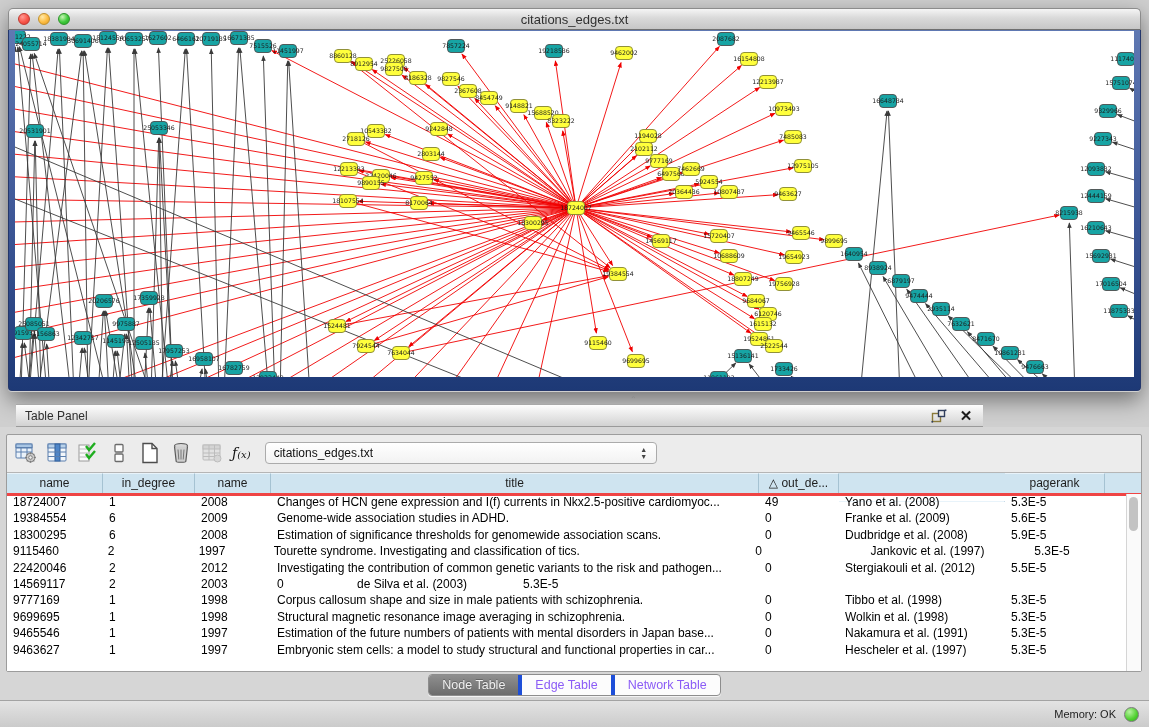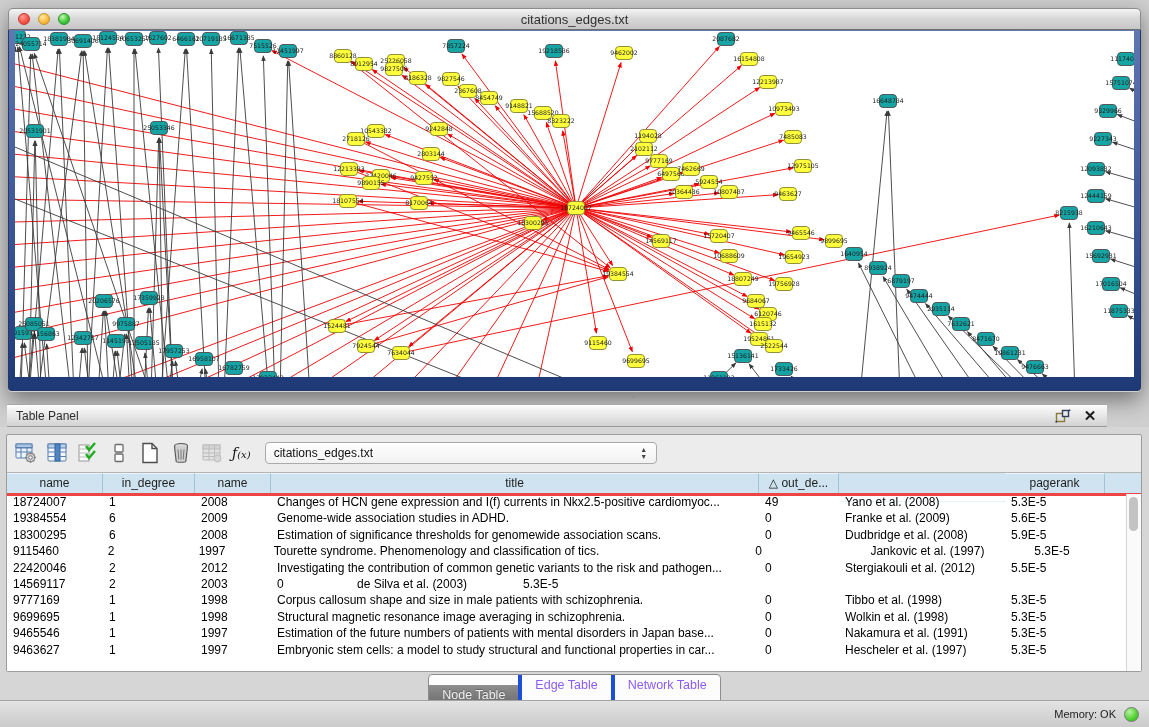--- a/index.html
+++ b/index.html
@@ -26,21 +26,21 @@
     border-radius:0 0 4px 4px;border:1px solid #24376b;border-top:none;}
   .canvas{width:1119px;height:346px;background:#ffffff;overflow:hidden;}
   .canvas svg{display:block;}
   .edge{stroke-width:.9;fill:none;}
   .edge.r{stroke:#f00000;}
   .edge.k{stroke:#3a3a3a;}
   .nlabel{font-family:"DejaVu Sans",sans-serif;font-size:6.2px;fill:#1c1c1c;text-anchor:middle;}
   
   .grip{position:absolute;left:630px;top:396px;width:10px;height:7px;color:#8a8a8a;font-size:8px;line-height:7px;}
   
-  .tp-header{position:absolute;left:7px;top:404px;width:1100px;height:23px;box-sizing:border-box;
+  .tp-header{position:absolute;left:16px;top:404px;width:967px;height:23px;box-sizing:border-box;
     background:linear-gradient(180deg,#fdfdfd,#d2d2d2);
     border-top:1px solid #a8a8a8;border-bottom:1px solid #9a9a9a;
     display:flex;align-items:center;}
   .tp-title{font-size:12px;color:#2e2e2e;margin-left:9px;flex:1;}
   .tp-float{width:16px;height:14px;margin-right:10px;cursor:default;}
   .tp-close{width:18px;font-size:15px;font-weight:bold;color:#1d1d1d;margin-right:8px;line-height:14px;text-align:center;cursor:default;}
   .tp-body{position:absolute;left:0;top:427px;width:1149px;height:273px;background:#d6d6d6;}
   .tp-inner{position:absolute;left:6px;top:7px;width:1136px;height:238px;box-sizing:border-box;
     border:1px solid #9c9c9c;background:#ececec;border-radius:2px;}
   
@@ -60,21 +60,21 @@
   .tbody{position:absolute;left:0;top:21px;right:14px;bottom:0;overflow:hidden;}
   .trow{display:flex;height:16.4px;}
   .td{box-sizing:border-box;font-size:12px;color:#000;line-height:16px;white-space:nowrap;overflow:hidden;padding-left:6px;}
   .vscroll{position:absolute;right:0;top:21px;bottom:0;width:14px;background:#fafafa;border-left:1px solid #d5d5d5;}
   .vthumb{position:absolute;left:2px;top:3px;width:9px;height:34px;border-radius:5px;background:#c3c3c3;}
   
   .tabs{position:absolute;left:0;right:0;top:247px;display:flex;justify-content:center;}
   .seg{display:inline-flex;border:1px solid #8d8d8d;border-radius:4px;overflow:hidden;background:#fcfcfc;box-shadow:0 1px 0 rgba(255,255,255,.7);}
   .seg .tab{padding:3px 13px;font-size:12.5px;color:#8b5cf6;border-left:4px solid #1d4ed8;cursor:default;}
   .seg .tab:first-child{border-left:none;}
-  .seg .tab.active{background:linear-gradient(180deg,#8f8f8f,#6c6c6c);color:#efefef;text-shadow:0 -1px 0 rgba(0,0,0,.25);margin-top:10px;}
+  .seg .tab.active{background:linear-gradient(180deg,#8f8f8f,#6c6c6c);color:#efefef;text-shadow:0 -1px 0 rgba(0,0,0,.25);}
   
   .statusbar{position:absolute;left:0;top:700px;width:1149px;height:27px;box-sizing:border-box;
     background:linear-gradient(180deg,#e3e3e3,#cbcbcb);border-top:1px solid #a3a3a3;
     display:flex;align-items:center;justify-content:flex-end;}
   .mem-label{font-size:11px;color:#1e1e1e;margin-right:8px;}
   .mem-dot{width:13px;height:13px;border-radius:50%;margin-right:10px;
     background:radial-gradient(circle at 35% 30%,#b7f3a0,#4fd02f 60%,#2fae1d);border:1px solid #7a7a7a;}
 </style>
 </head>
 <body>
@@ -615,21 +615,21 @@
             <div class="td" style="width: 76px;">2008</div>
             <div class="td" style="width: 488px;">Estimation of significance thresholds for genomewide association scans.</div>
             <div class="td" style="width: 80px;">0</div>
             <div class="td" style="width: 166px;">Dudbridge et al. (2008)</div>
             <div class="td" style="width: 100px;">5.9E-5</div>
           </div>
           <div class="trow">
             <div class="td" style="width: 96px;">9115460</div>
             <div class="td" style="width: 92px;">2</div>
             <div class="td" style="width: 76px;">1997</div>
-            <div class="td" style="width: 488px;">Tourette syndrome. Phenomenology and classification of tics.</div>
+            <div class="td" style="width: 488px;">Tourette syndrome. Investigating and classification of tics.</div>
             <div class="td" style="width: 80px;">0</div>
             <div class="td" style="width: 166px; margin-left: 36px;">Jankovic et al. (1997)</div>
             <div class="td" style="width: 100px;">5.3E-5</div>
           </div>
           <div class="trow">
             <div class="td" style="width: 96px;">22420046</div>
             <div class="td" style="width: 92px;">2</div>
             <div class="td" style="width: 76px;">2012</div>
             <div class="td" style="width: 488px;">Investigating the contribution of common genetic variants to the risk and pathogen...</div>
             <div class="td" style="width: 80px;">0</div>

